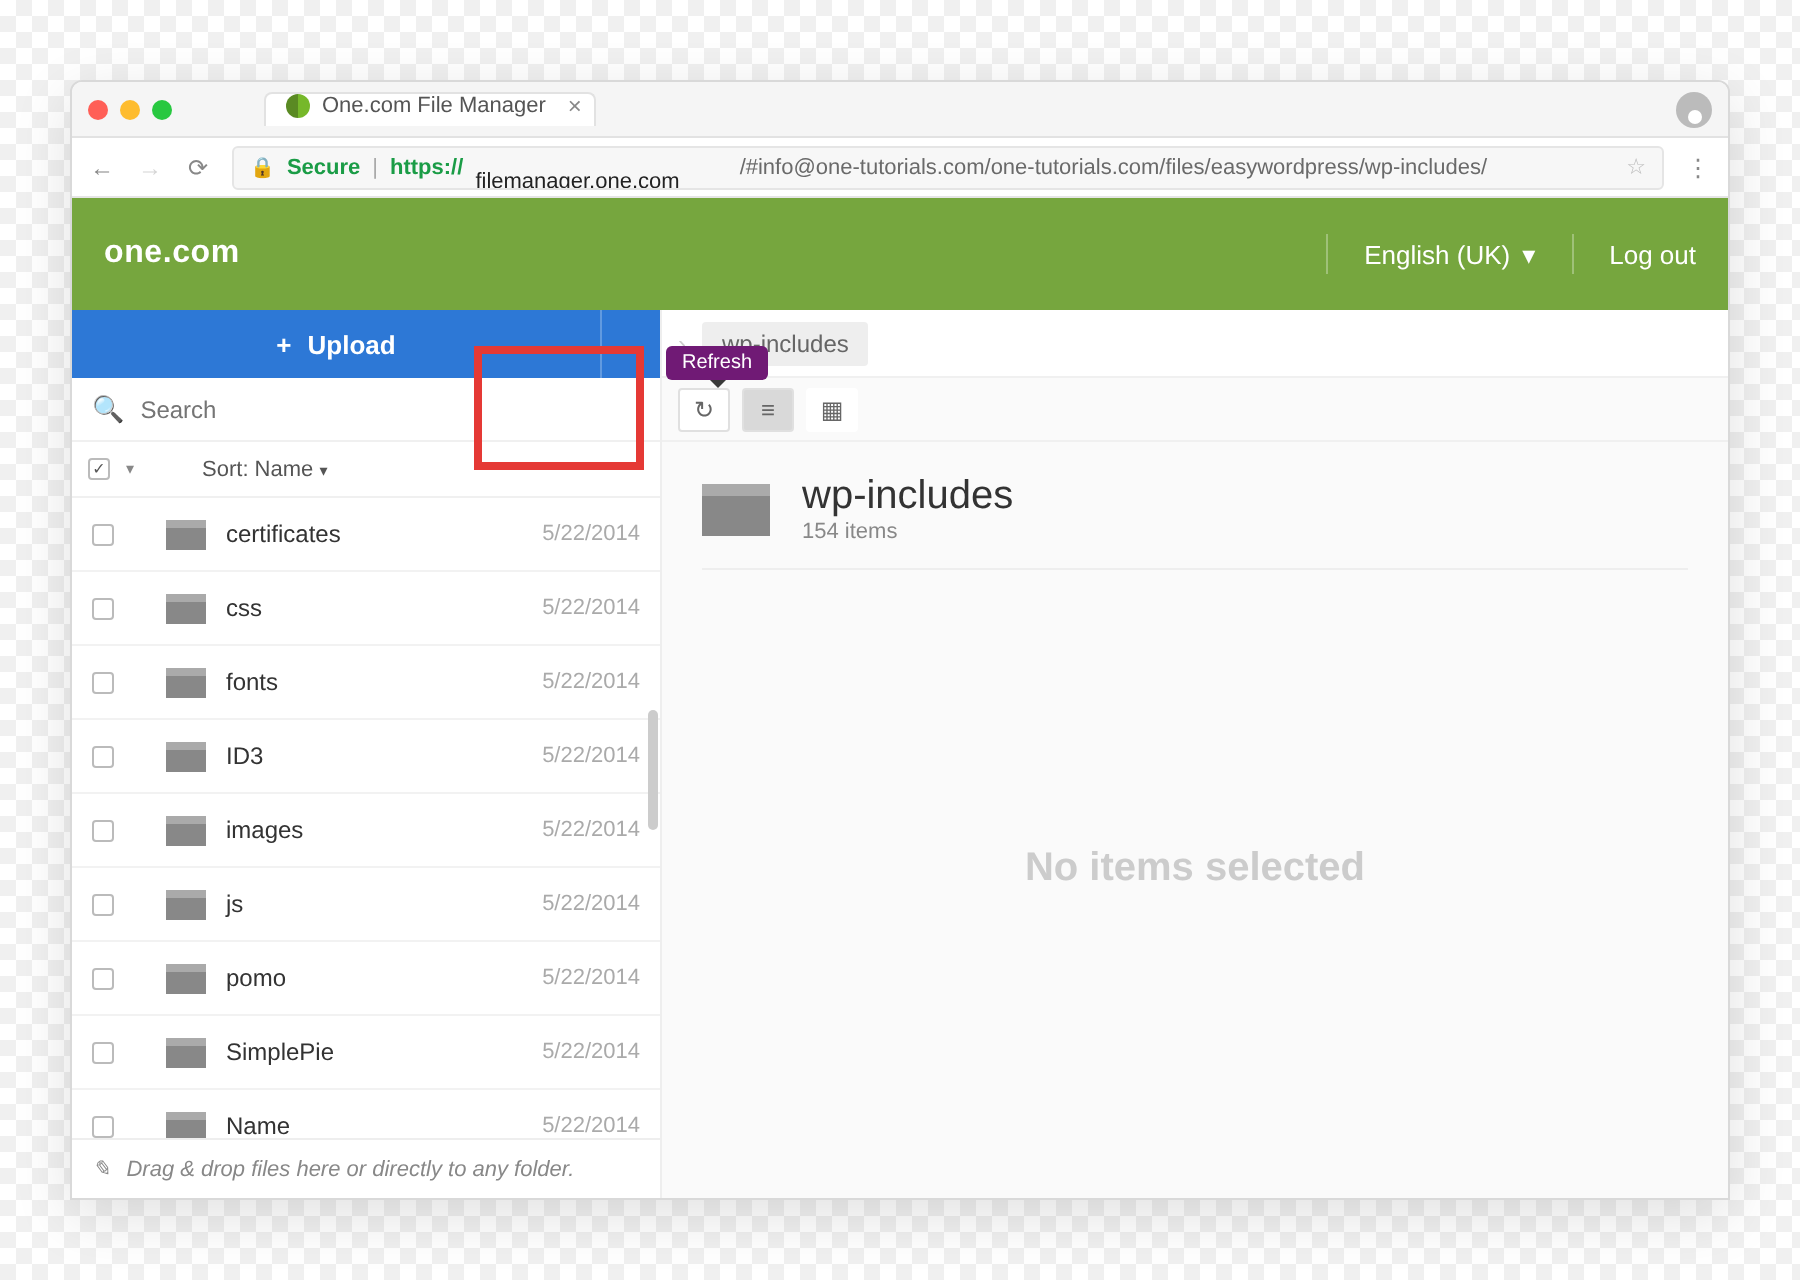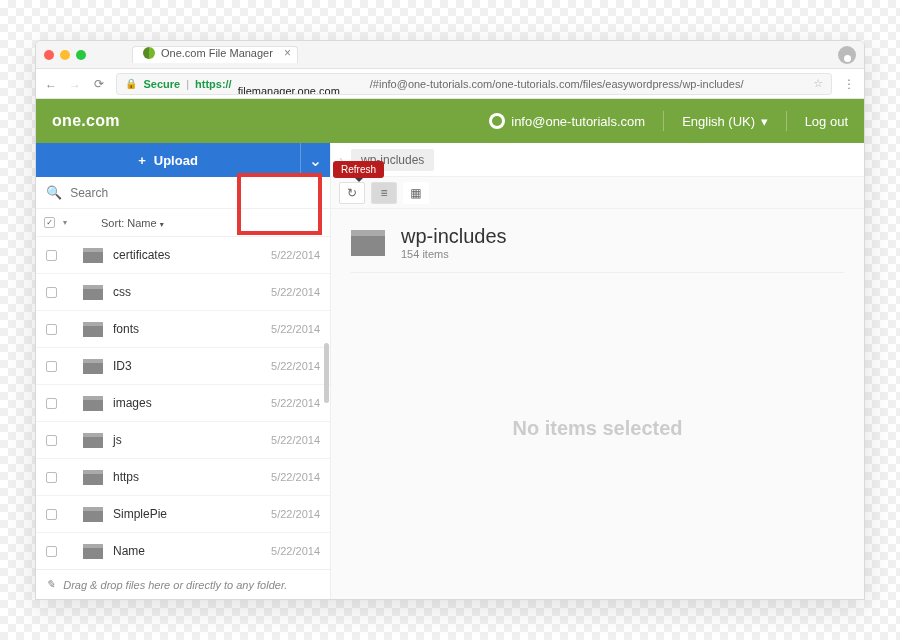--- a/index.html
+++ b/index.html
@@ -47,21 +47,21 @@
   .url { flex:1; background:#f7f7f7; border:1px solid #e5e5e5; border-radius:3px;
          height:22px; display:flex; align-items:center; padding:0 8px; gap:6px;
          font-size:11px; color:#222; overflow:hidden; white-space:nowrap;}
   .url .lock { color:#1a9c46; font-size:10px;}
   .url .secure { color:#1a9c46;font-weight:bold;}
   .url .domain { color:#222;margin-top:14px;}
   .url .path { color:#6a6a6a;margin-left:24px;}
   .star{margin-left:auto;color:#bbb;}
   
   .app-header {
-    height:44px; background:#76a63e; color:#fff;
+    height:56px; background:#76a63e; color:#fff;
     display:flex; align-items:center; padding:0 16px; font-size:13px;
   }
   .brand { font-weight:600; font-size:16px; letter-spacing:.3px;}
   .hdr-right { margin-left:auto; display:flex; align-items:center; gap:18px;}
   .hdr-right > div{display:flex;align-items:center;gap:6px;}
   .hdr-sep { width:1px; height:20px; background:rgba(255,255,255,.3);}
   .user-blob{width:16px;height:16px;background:#fff;border-radius:50%;position:relative;}
   .user-blob::after{content:"";position:absolute;inset:3px;background:#76a63e;border-radius:50%;}
   
   .app-body{ flex:1; display:flex; background:#fafafa; overflow:hidden;}
@@ -80,21 +80,21 @@
   .folder-ico::before{content:"";position:absolute;left:0;right:0;top:3px;bottom:0;background:#888;}
   .folder-ico::after{content:"";position:absolute;left:0;right:0;top:0;height:4px;background:#aaa;}
   .date{margin-left:auto;color:#aaa;font-size:11px;}
   .drag-hint{height:30px;border-top:1px solid #eee;display:flex;align-items:center;gap:8px;padding:0 10px;color:#888;font-size:11px;font-style:italic;}
   
   .crumb-row{height:34px;display:flex;align-items:center;gap:8px;padding:0 8px;border-bottom:1px solid #f0f0f0;font-size:12px;color:#777;background:#fff;}
   .crumb-chip{background:#eee;padding:4px 10px;border-radius:2px;color:#666;}
   .view-row{height:32px;display:flex;align-items:center;gap:6px;padding:0 8px;border-bottom:1px solid #f0f0f0; position:relative;}
   .tiny-btn{width:26px;height:22px;border:1px solid #e0e0e0;border-radius:2px;display:flex;align-items:center;justify-content:center;color:#666;font-size:12px;background:#fff;}
   .tiny-btn.active{background:#d9d9d9;}
-  .tooltip{position:absolute;bottom:26px;background:#b91c1c;color:#fff;font-size:10px;padding:3px 8px;border-radius:3px;white-space:nowrap;}
+  .tooltip{position:absolute;bottom:26px;background:#701a75;color:#fff;font-size:10px;padding:3px 8px;border-radius:3px;white-space:nowrap;}
   .tooltip::after{content:"";position:absolute;top:100%;left:50%;transform:translateX(-50%);border:4px solid transparent;border-top-color:#3a3a3a;}
   
   .detail{flex:1;display:flex;flex-direction:column;padding:16px 20px;color:#444;}
   .detail-head{display:flex;align-items:center;gap:16px;border-bottom:1px solid #eee;padding-bottom:12px;}
   .big-folder{width:34px;height:26px;position:relative;}
   .big-folder::before{content:"";position:absolute;left:0;right:0;top:5px;bottom:0;background:#888;}
   .big-folder::after{content:"";position:absolute;left:0;right:0;top:0;height:6px;background:#aaa;}
   .detail-title{font-size:20px;color:#333;}
   .detail-sub{font-size:11px;color:#888;}
   .empty{flex:1;display:flex;align-items:center;justify-content:center;color:#ccc;font-size:20px;font-weight:bold;}
@@ -136,24 +136,20 @@
         <span class="domain">filemanager.one.com</span>
         <span class="path">/#info@one-tutorials.com/one-tutorials.com/files/easywordpress/wp-includes/</span>
       <span class="star">☆</span>
     </div>
     <span class="nav-btn">⋮</span>
   </div>
 
   <div class="app-header">
     <span class="brand">one.com</span>
     <div class="hdr-right">
-      <div>
-        <span class="user-blob"></span>
-        <span>info@one-tutorials.com</span>
-      </div>
       <span class="hdr-sep"></span>
       <div>
         <span>English (UK)</span>
         <span>▾</span>
       </div>
       <span class="hdr-sep"></span>
       <div>
         <span>Log out</span>
       </div>
     </div>
@@ -224,21 +220,21 @@
             <span class="chk"></span>
             <span style="width:6px"></span>
             <span class="folder-ico"></span>
             <span>js</span>
             <span class="date">5/22/2014</span>
           </div>
           <div class="file-row">
             <span class="chk"></span>
             <span style="width:6px"></span>
             <span class="folder-ico"></span>
-            <span>https</span>
+            <span>pomo</span>
             <span class="date">5/22/2014</span>
           </div>
           <div class="file-row">
             <span class="chk"></span>
             <span style="width:6px"></span>
             <span class="folder-ico"></span>
             <span>SimplePie</span>
             <span class="date">5/22/2014</span>
           </div>
           <div class="file-row">

